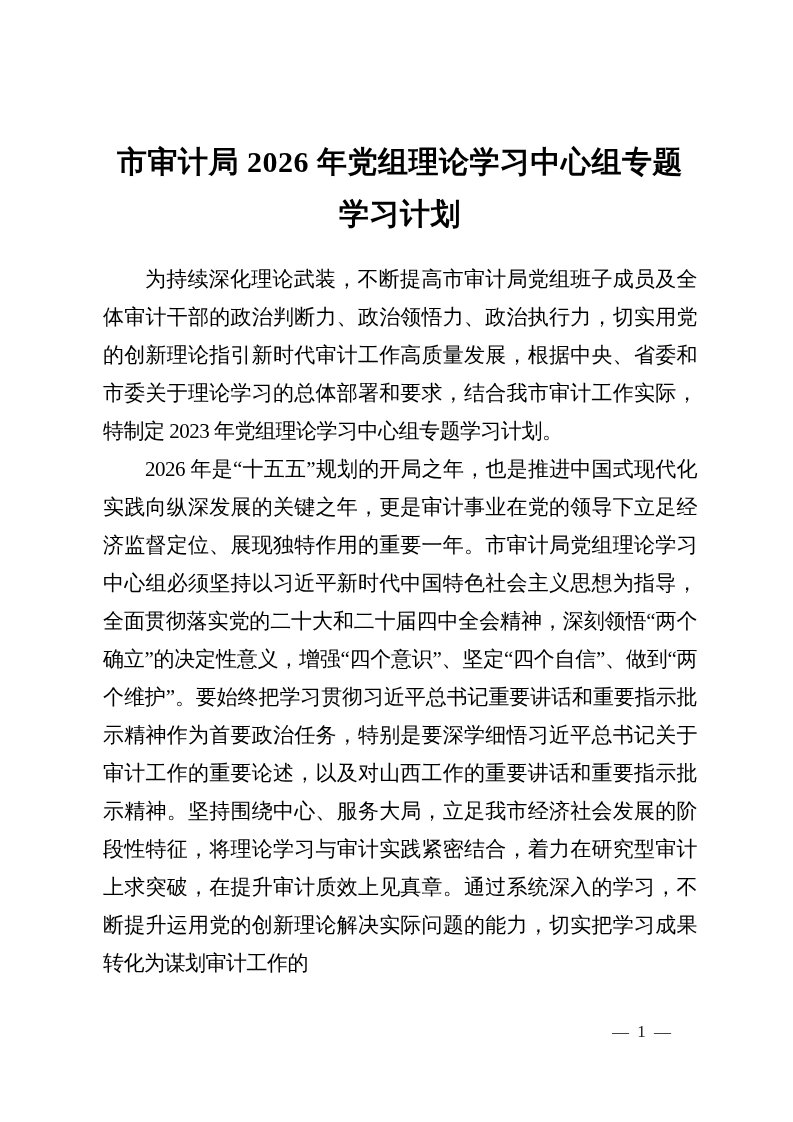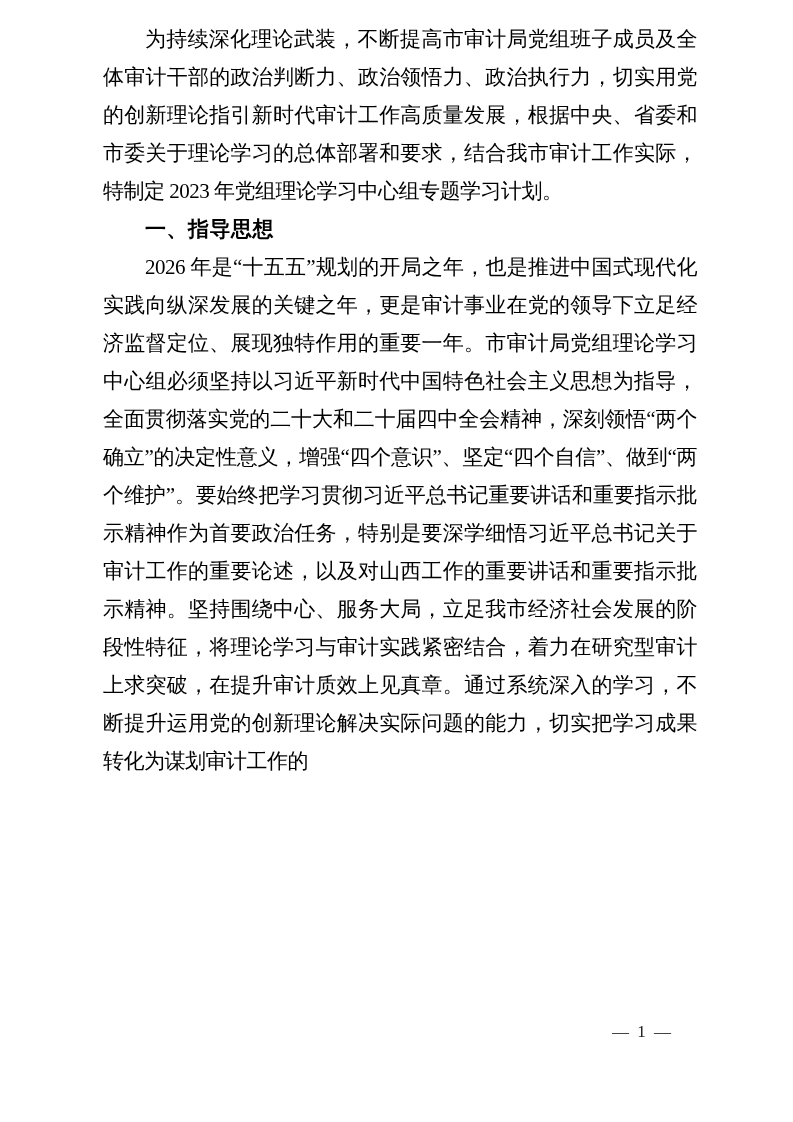--- a/index.html
+++ b/index.html
@@ -65,18 +65,18 @@
     line-height: 17px;
     color: #1a1a1a;
     letter-spacing: 2px;
   }
 </style>
 </head>
 <body>
 
 <div class="page">
   <div class="content">
+    <h1 class="doc-title">市审计局 2026 年党组理论学习中心组专题学习计划</h1>
     <p class="body-para intro-para">为持续深化理论武装，不断提高市审计局党组班子成员及全体审计干部的政治判断力、政治领悟力、政治执行力，切实用党的创新理论指引新时代审计工作高质量发展，根据中央、省委和市委关于理论学习的总体部署和要求，结合我市审计工作实际，特制定 2023 年党组理论学习中心组专题学习计划。</p>
-    <h2 class="section-heading">一、指导思想</h2>
     <p class="body-para">2026 年是“十五五”规划的开局之年，也是推进中国式现代化实践向纵深发展的关键之年，更是审计事业在党的领导下立足经济监督定位、展现独特作用的重要一年。市审计局党组理论学习中心组必须坚持以习近平新时代中国特色社会主义思想为指导，全面贯彻落实党的二十大和二十届四中全会精神，深刻领悟“两个确立”的决定性意义，增强“四个意识”、坚定“四个自信”、做到“两个维护”。要始终把学习贯彻习近平总书记重要讲话和重要指示批示精神作为首要政治任务，特别是要深学细悟习近平总书记关于审计工作的重要论述，以及对山西工作的重要讲话和重要指示批示精神。坚持围绕中心、服务大局，立足我市经济社会发展的阶段性特征，将理论学习与审计实践紧密结合，着力在研究型审计上求突破，在提升审计质效上见真章。通过系统深入的学习，不断提升运用党的创新理论解决实际问题的能力，切实把学习成果转化为谋划审计工作的</p>
   </div>
   <div class="page-number">—  1  —</div>
 </div>
 
 </body></html>

